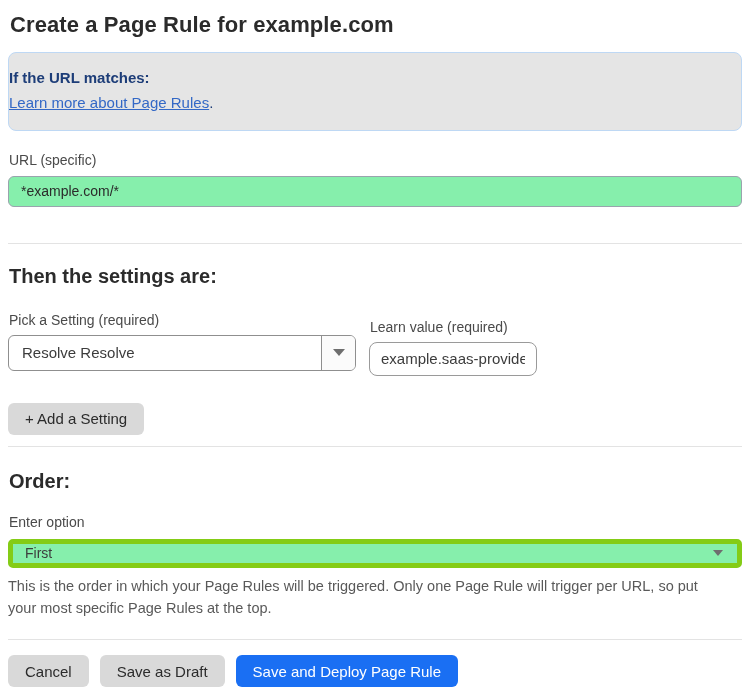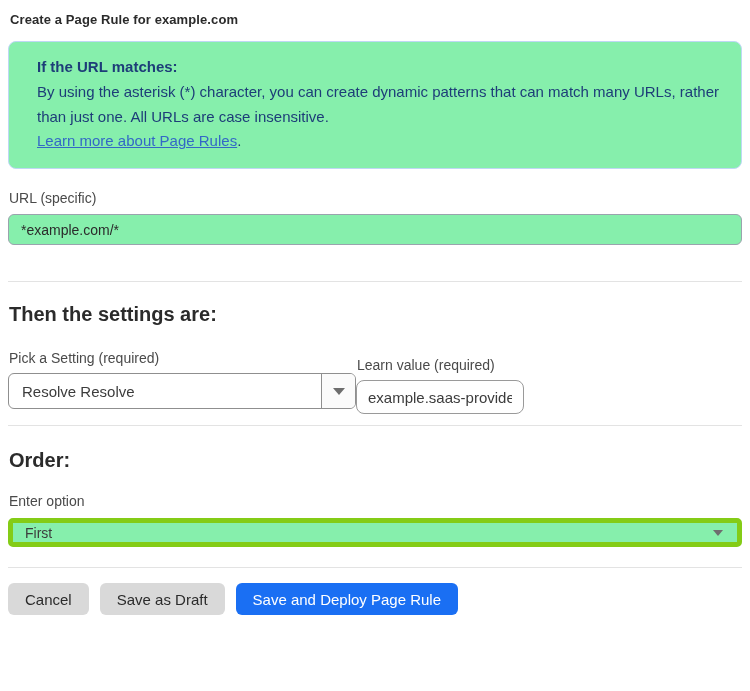--- a/index.html
+++ b/index.html
@@ -9,31 +9,31 @@
     font-family: "Liberation Sans", sans-serif;
     color: #2b2b2b;
   }
   .page {
     width: 750px;
     height: 691px;
     padding: 10px 8px 0 8px;
     overflow: hidden;
   }
   .page-title {
-    font-size: 13px;
+    font-size: 22px;
     font-weight: bold;
     color: #2b2b2b;
     margin: 2px 0 14px 2px;
     letter-spacing: 0.1px;
   }
   .info-box {
-    background: #86efac;
+    background: #e5e5e5;
     border: 1px solid #bed8f4;
     border-radius: 8px;
-    padding: 13px 16px 14px 28px;
+    padding: 13px 16px 14px 0;
     color: #1d3d78;
     font-size: 15px;
     line-height: 1.65;
   }
   .info-box .info-heading {
     font-weight: bold;
     font-size: 15px;
   }
   .info-box a.info-link {
     color: #3368c6;
@@ -65,20 +65,21 @@
   .divider-1 { margin-top: 36px; }
   .section-heading {
     font-size: 20px;
     font-weight: bold;
     color: #2b2b2b;
     margin: 21px 0 0 1px;
   }
   .settings-row {
     display: flex;
     align-items: flex-start;
+    gap: 13px;
     margin-top: 24px;
   }
   .col-setting { width: 348px; }
   .col-value { width: 168px; margin-top: 7px; }
   .col-label {
     font-size: 14px;
     color: #4a4a4a;
     margin: 0 0 7px 1px;
   }
   .select-box {
@@ -185,21 +186,20 @@
 </style>
 </head>
 <body>
 
 <div class="page">
 
   <h1 class="page-title">Create a Page Rule for example.com</h1>
 
   <div class="info-box">
     <div class="info-heading">If the URL matches:</div>
-    <div class="info-body">By using the asterisk (*) character, you can create dynamic patterns that can match many URLs, rather than just one. All URLs are case insensitive.</div>
     <div>
       <a class="info-link">Learn more about Page Rules</a><span>.</span>
     </div>
   </div>
 
   <div class="field-label">URL (specific)</div>
   <input class="url-input" type="text" value="*example.com/*" style="">
 
   <hr class="divider divider-1">
 
@@ -214,32 +214,34 @@
           <span class="tri-down"></span>
         </div>
       </div>
     </div>
     <div class="col-value">
       <div class="col-label">Learn value (required)</div>
       <input class="value-input" type="text" value="example.saas-provider.com" style="">
     </div>
   </div>
 
+  <button class="btn btn-gray add-setting-btn">+ Add a Setting</button>
 
   <hr class="divider divider-2">
 
   <h2 class="section-heading order-heading">Order:</h2>
 
   <div class="field-label order-select-label">Enter option</div>
 
   <div class="order-select">
     <span class="select-value">First</span>
     <span class="tri-down"></span>
   </div>
 
+  <p class="help-text">This is the order in which your Page Rules will be triggered. Only one Page Rule will trigger per URL, so put your most specific Page Rules at the top.</p>
 
   <hr class="divider divider-3">
 
   <div class="actions-row">
     <button class="btn btn-gray">Cancel</button>
     <button class="btn btn-gray">Save as Draft</button>
     <button class="btn btn-blue">Save and Deploy Page Rule</button>
   </div>
 
 </div>

